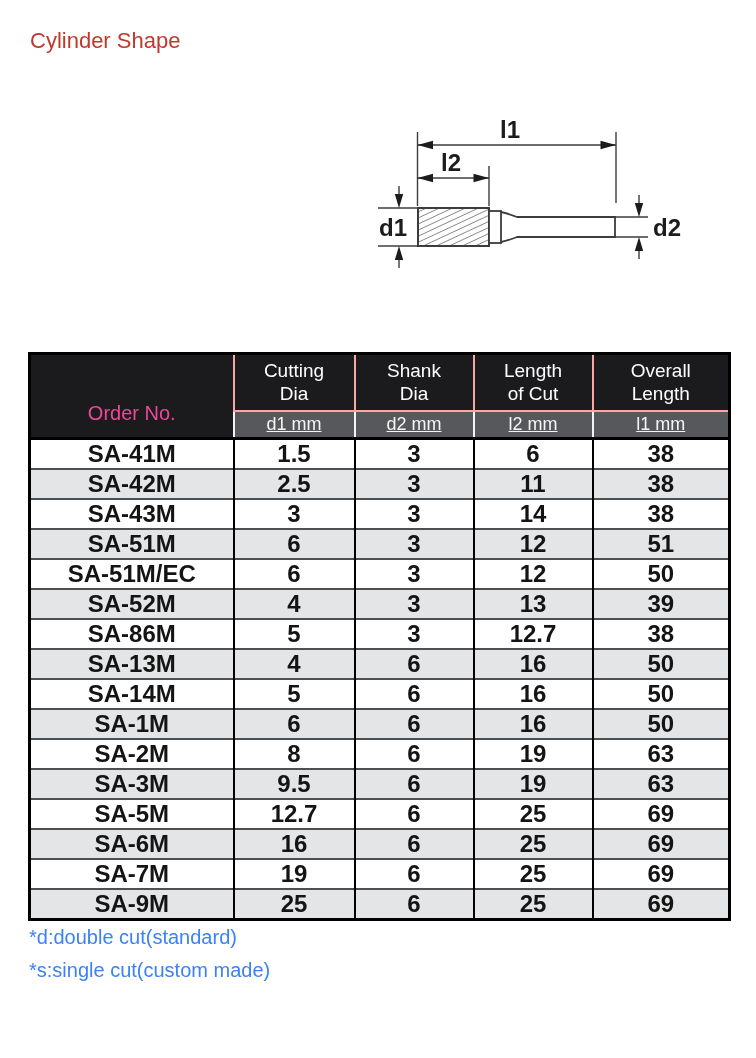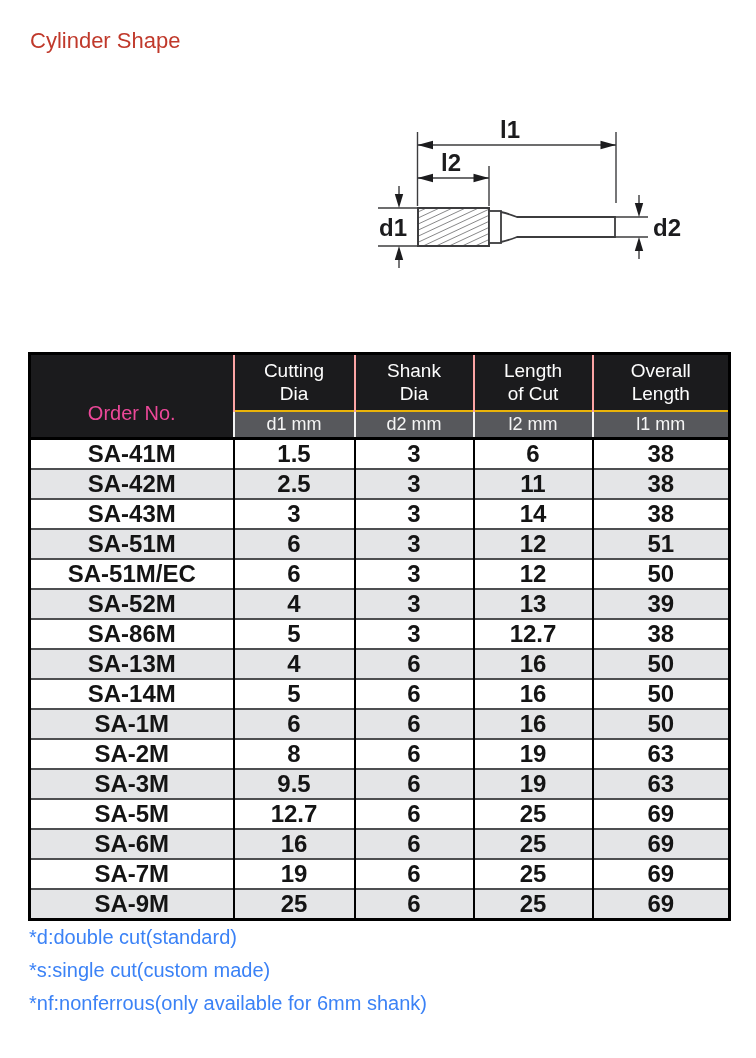--- a/index.html
+++ b/index.html
@@ -24,21 +24,21 @@
   thead th.h1 {
     background:#1b1b1d; color:#fdfdfd; font-weight:normal; font-size:19px;
     line-height:1.2; height:55px; border-left:2px solid #fca5a5;
   }
   thead th.order {
     background:#1b1b1d; color:#ec4899; font-weight:normal; font-size:20px;
     vertical-align:bottom; padding-bottom:12px;
   }
   thead th.h2 {
     background:#57585c; color:#f5f5f5; font-weight:normal; font-size:18px;
-    height:25px; border-left:2px solid #f4f4f4; border-top:2px solid #eab308;
+    height:25px; border-left:2px solid #f4f4f4; border-top:2px solid #fca5a5;text-decoration:underline;
   }
   tbody td {
     font-size:24px; font-weight:bold; color:#141414;
     height:26.6px; border-left:2px solid #000; border-top:2px solid #4e4f51;
     background:#ffffff;
   }
   tbody td:first-child { border-left:none; }
   tbody tr:first-child td { border-top:3px solid #000; }
   tbody tr:nth-child(even) td { background:#e4e5e7; }
 
@@ -250,16 +250,15 @@
           <td>6</td>
           <td>25</td>
           <td>69</td>
         </tr>
     </tbody>
   </table>
 
   <div class="notes">
     <div class="note-line">*d:double cut(standard)</div>
     <div class="note-line">*s:single cut(custom made)</div>
-    <div class="note-line">*nf:nonferrous(only available for 6mm shank)</div>
   </div>
 
 </div>
 
 </body></html>

